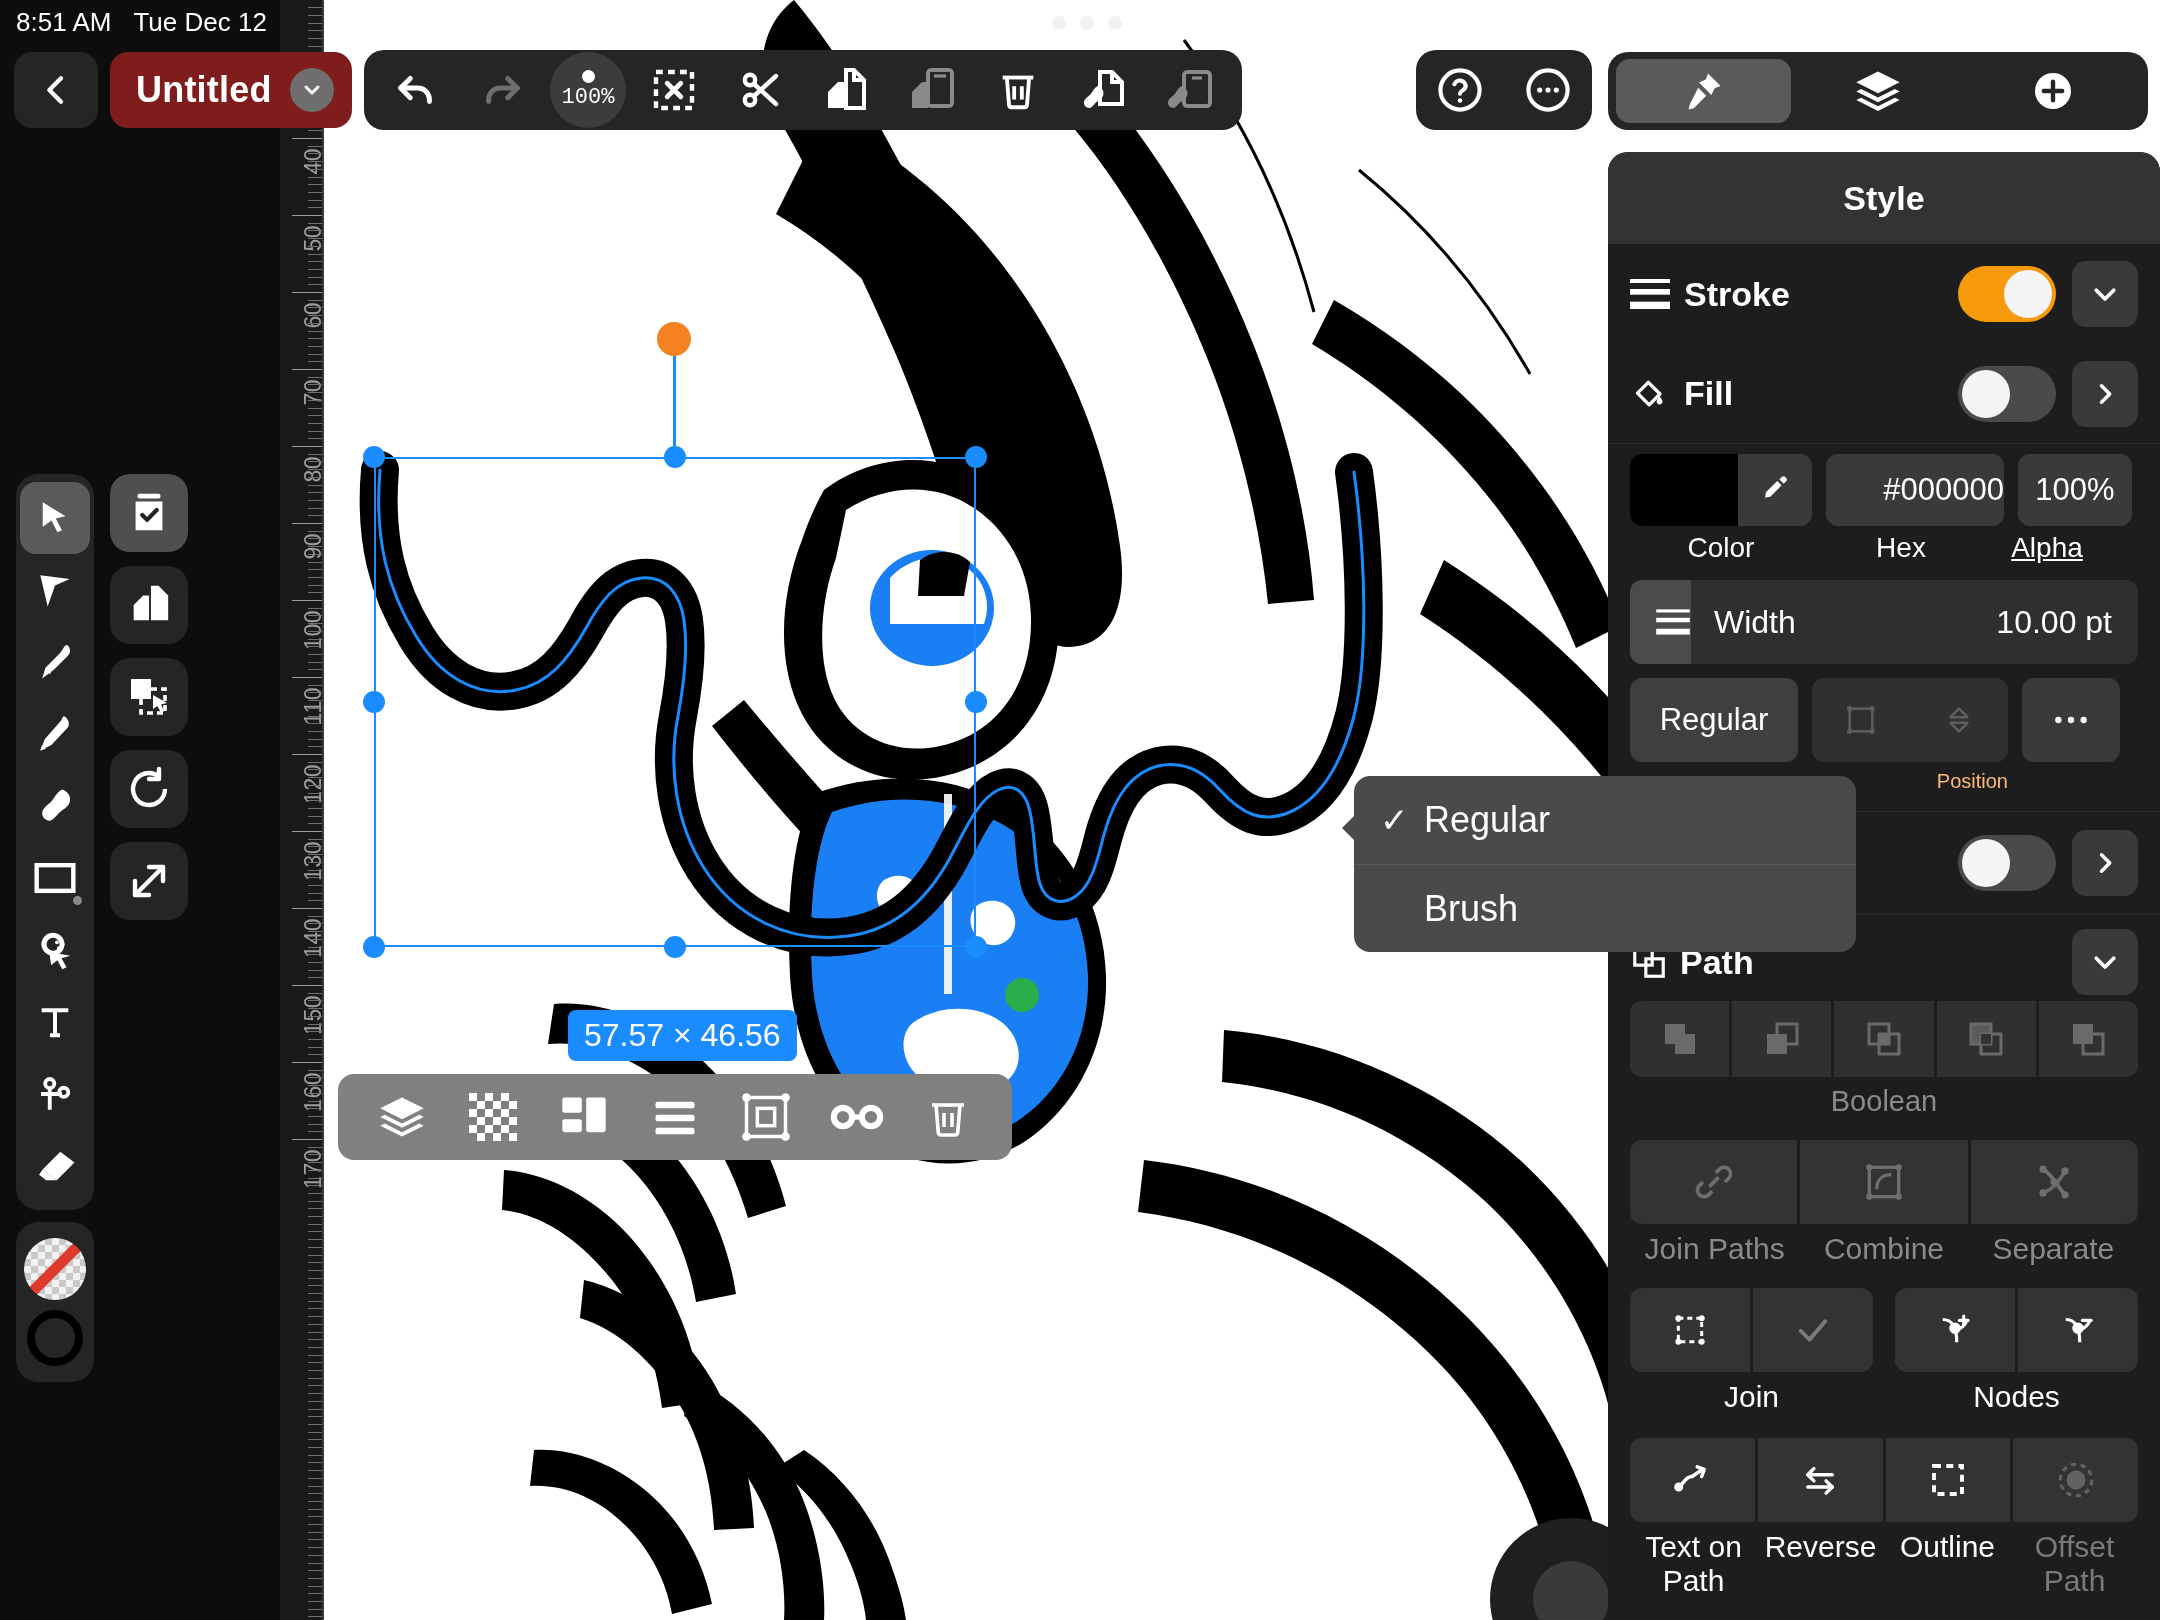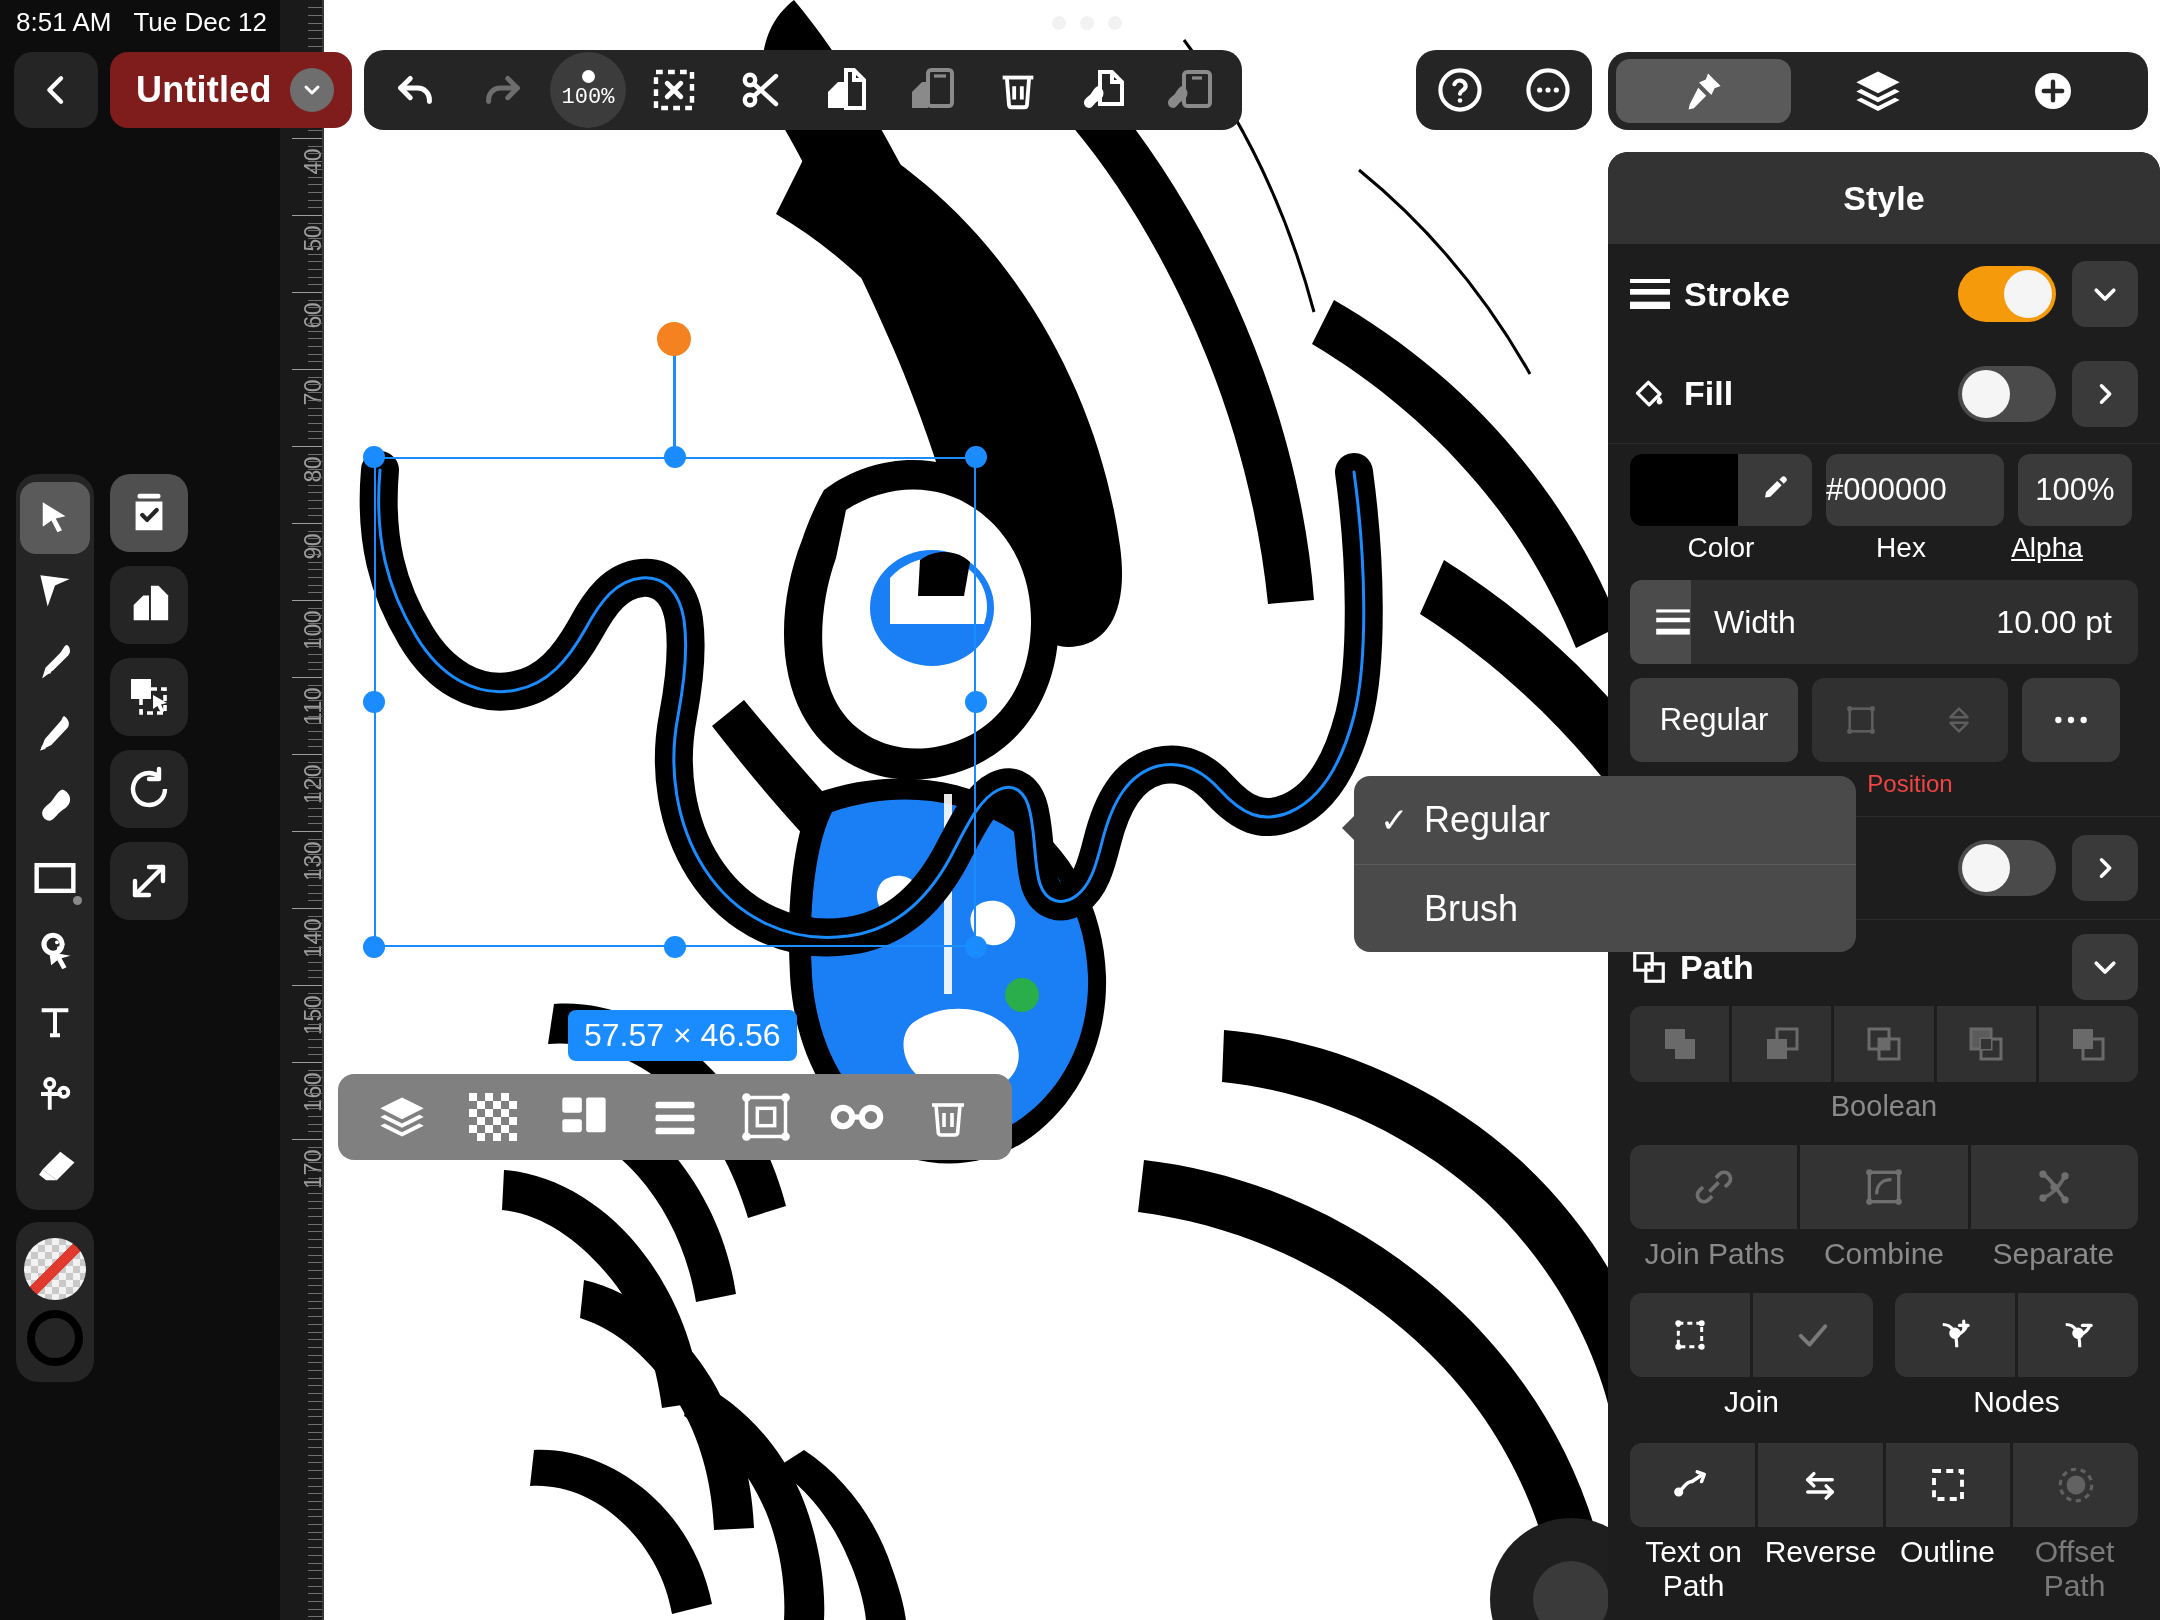--- a/index.html
+++ b/index.html
@@ -165,21 +165,21 @@
 
   .color-row { display: flex; gap: 14px; padding: 10px 22px 0 22px; }
   .color-cell { flex: 0 0 auto; }
   .color-swatch-wrap {
     width: 182px; height: 72px; border-radius: 12px; overflow: hidden; display: flex; background: #3a3a3a;
   }
   .color-swatch { width: 108px; height: 72px; background: #000; }
   .eyedrop { flex: 1; display: flex; align-items: center; justify-content: center; }
   .hex-box {
     width: 178px; height: 72px; border-radius: 12px; background: #3a3a3a;
-    display: flex; align-items: center; justify-content: flex-start; color: #fff; font-size: 31px;
+    display: flex; align-items: center; justify-content: flex-end; color: #fff; font-size: 31px;
   }
   .alpha-box {
     width: 114px; height: 72px; border-radius: 12px; background: #3a3a3a;
     display: flex; align-items: center; justify-content: center; color: #fff; font-size: 31px;
   }
   .caption-row { display: flex; padding: 6px 22px 10px 22px; }
   .caption { color: #fff; font-size: 28px; text-align: center; }
   .cap-color { width: 182px; }
   .cap-hex { width: 178px; }
   .cap-alpha { width: 114px; text-decoration: underline; }
@@ -198,21 +198,21 @@
     display: flex; align-items: center; justify-content: center; color: #fff; font-size: 31px;
   }
   .pos-group {
     width: 196px; height: 84px; border-radius: 12px; background: #303030; display: flex;
   }
   .pos-group .pb { flex: 1; display: flex; align-items: center; justify-content: center; }
   .more-btn {
     width: 98px; height: 84px; border-radius: 12px; background: #3a3a3a;
     display: flex; align-items: center; justify-content: center;
   }
-  .pos-caption { color: #ef4444; font-size: 24px; text-align: center; width: 196px; margin: 8px 0 0 204px; }
+  .pos-caption { color: #fdba74; font-size: 20px; text-align: right; width: 196px; margin: 8px 0 0 204px; }
 
   .effects-row {
     display: flex; align-items: center; justify-content: flex-end;
     padding: 0 22px; height: 104px; border-top: 1px solid #2a2a2a; border-bottom: 1px solid #2a2a2a;
   }
 
   .path-head { display: flex; align-items: center; padding: 14px 22px 6px 22px; height: 86px; }
   .path-head .ph-label { color: #fff; font-size: 34px; font-weight: 700; margin-left: 12px; flex: 1; }
   .path-head .disc-btn { margin-left: 0; }
 

